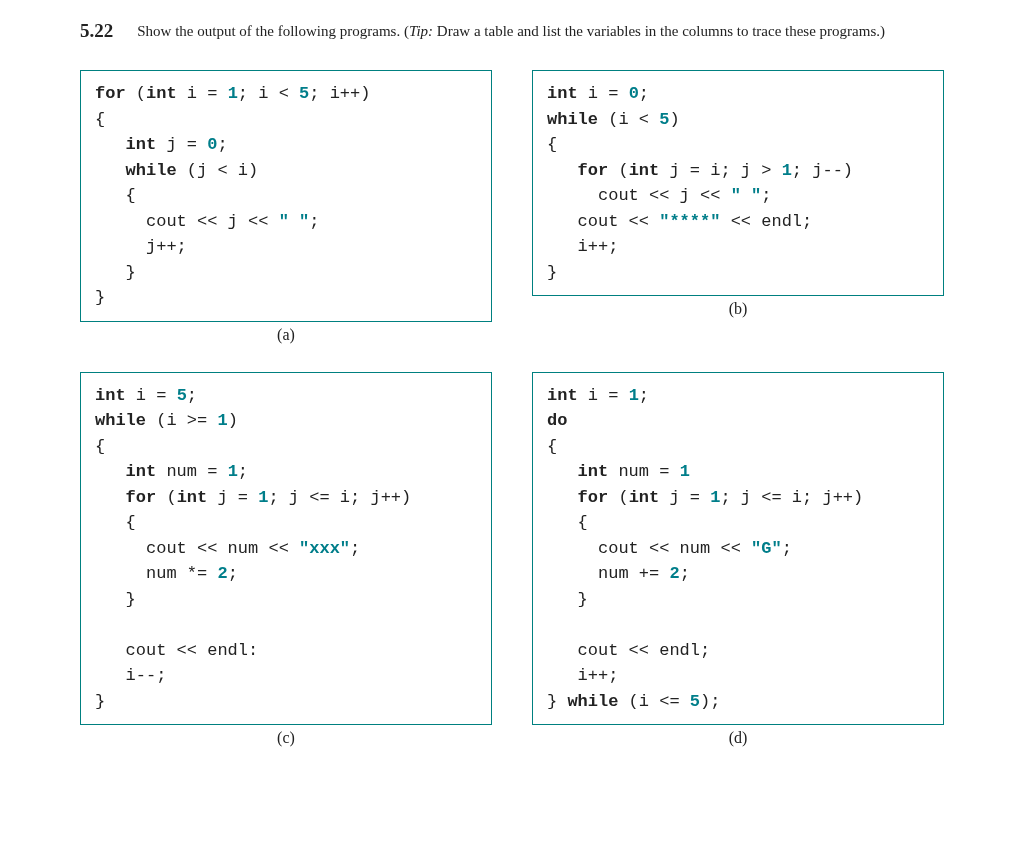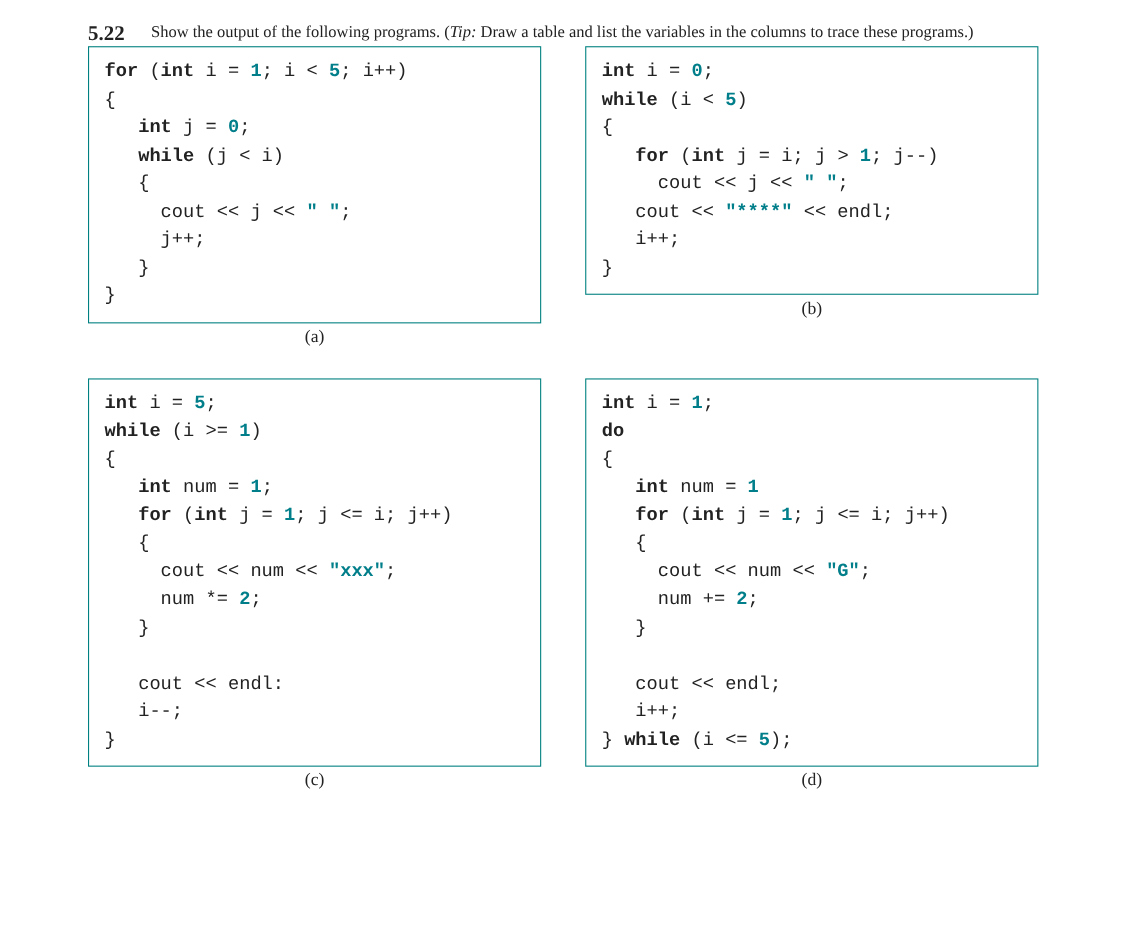--- a/index.html
+++ b/index.html
@@ -7,21 +7,22 @@
     padding: 20px 80px;
     font-family: Georgia, 'Times New Roman', serif;
     font-size: 18px;
     color: #222;
     background: #fff;
     width: 1024px;
     box-sizing: border-box;
   }
   .problem-header {
     display: flex;
-    align-items: flex-start;
+    align-items: center;
+    margin-bottom: 28px;
   }
   .problem-number {
     font-weight: bold;
     font-size: 19px;
     margin-right: 24px;
     flex-shrink: 0;
   }
   .problem-text {
     font-size: 15px;
     line-height: 1.4;

